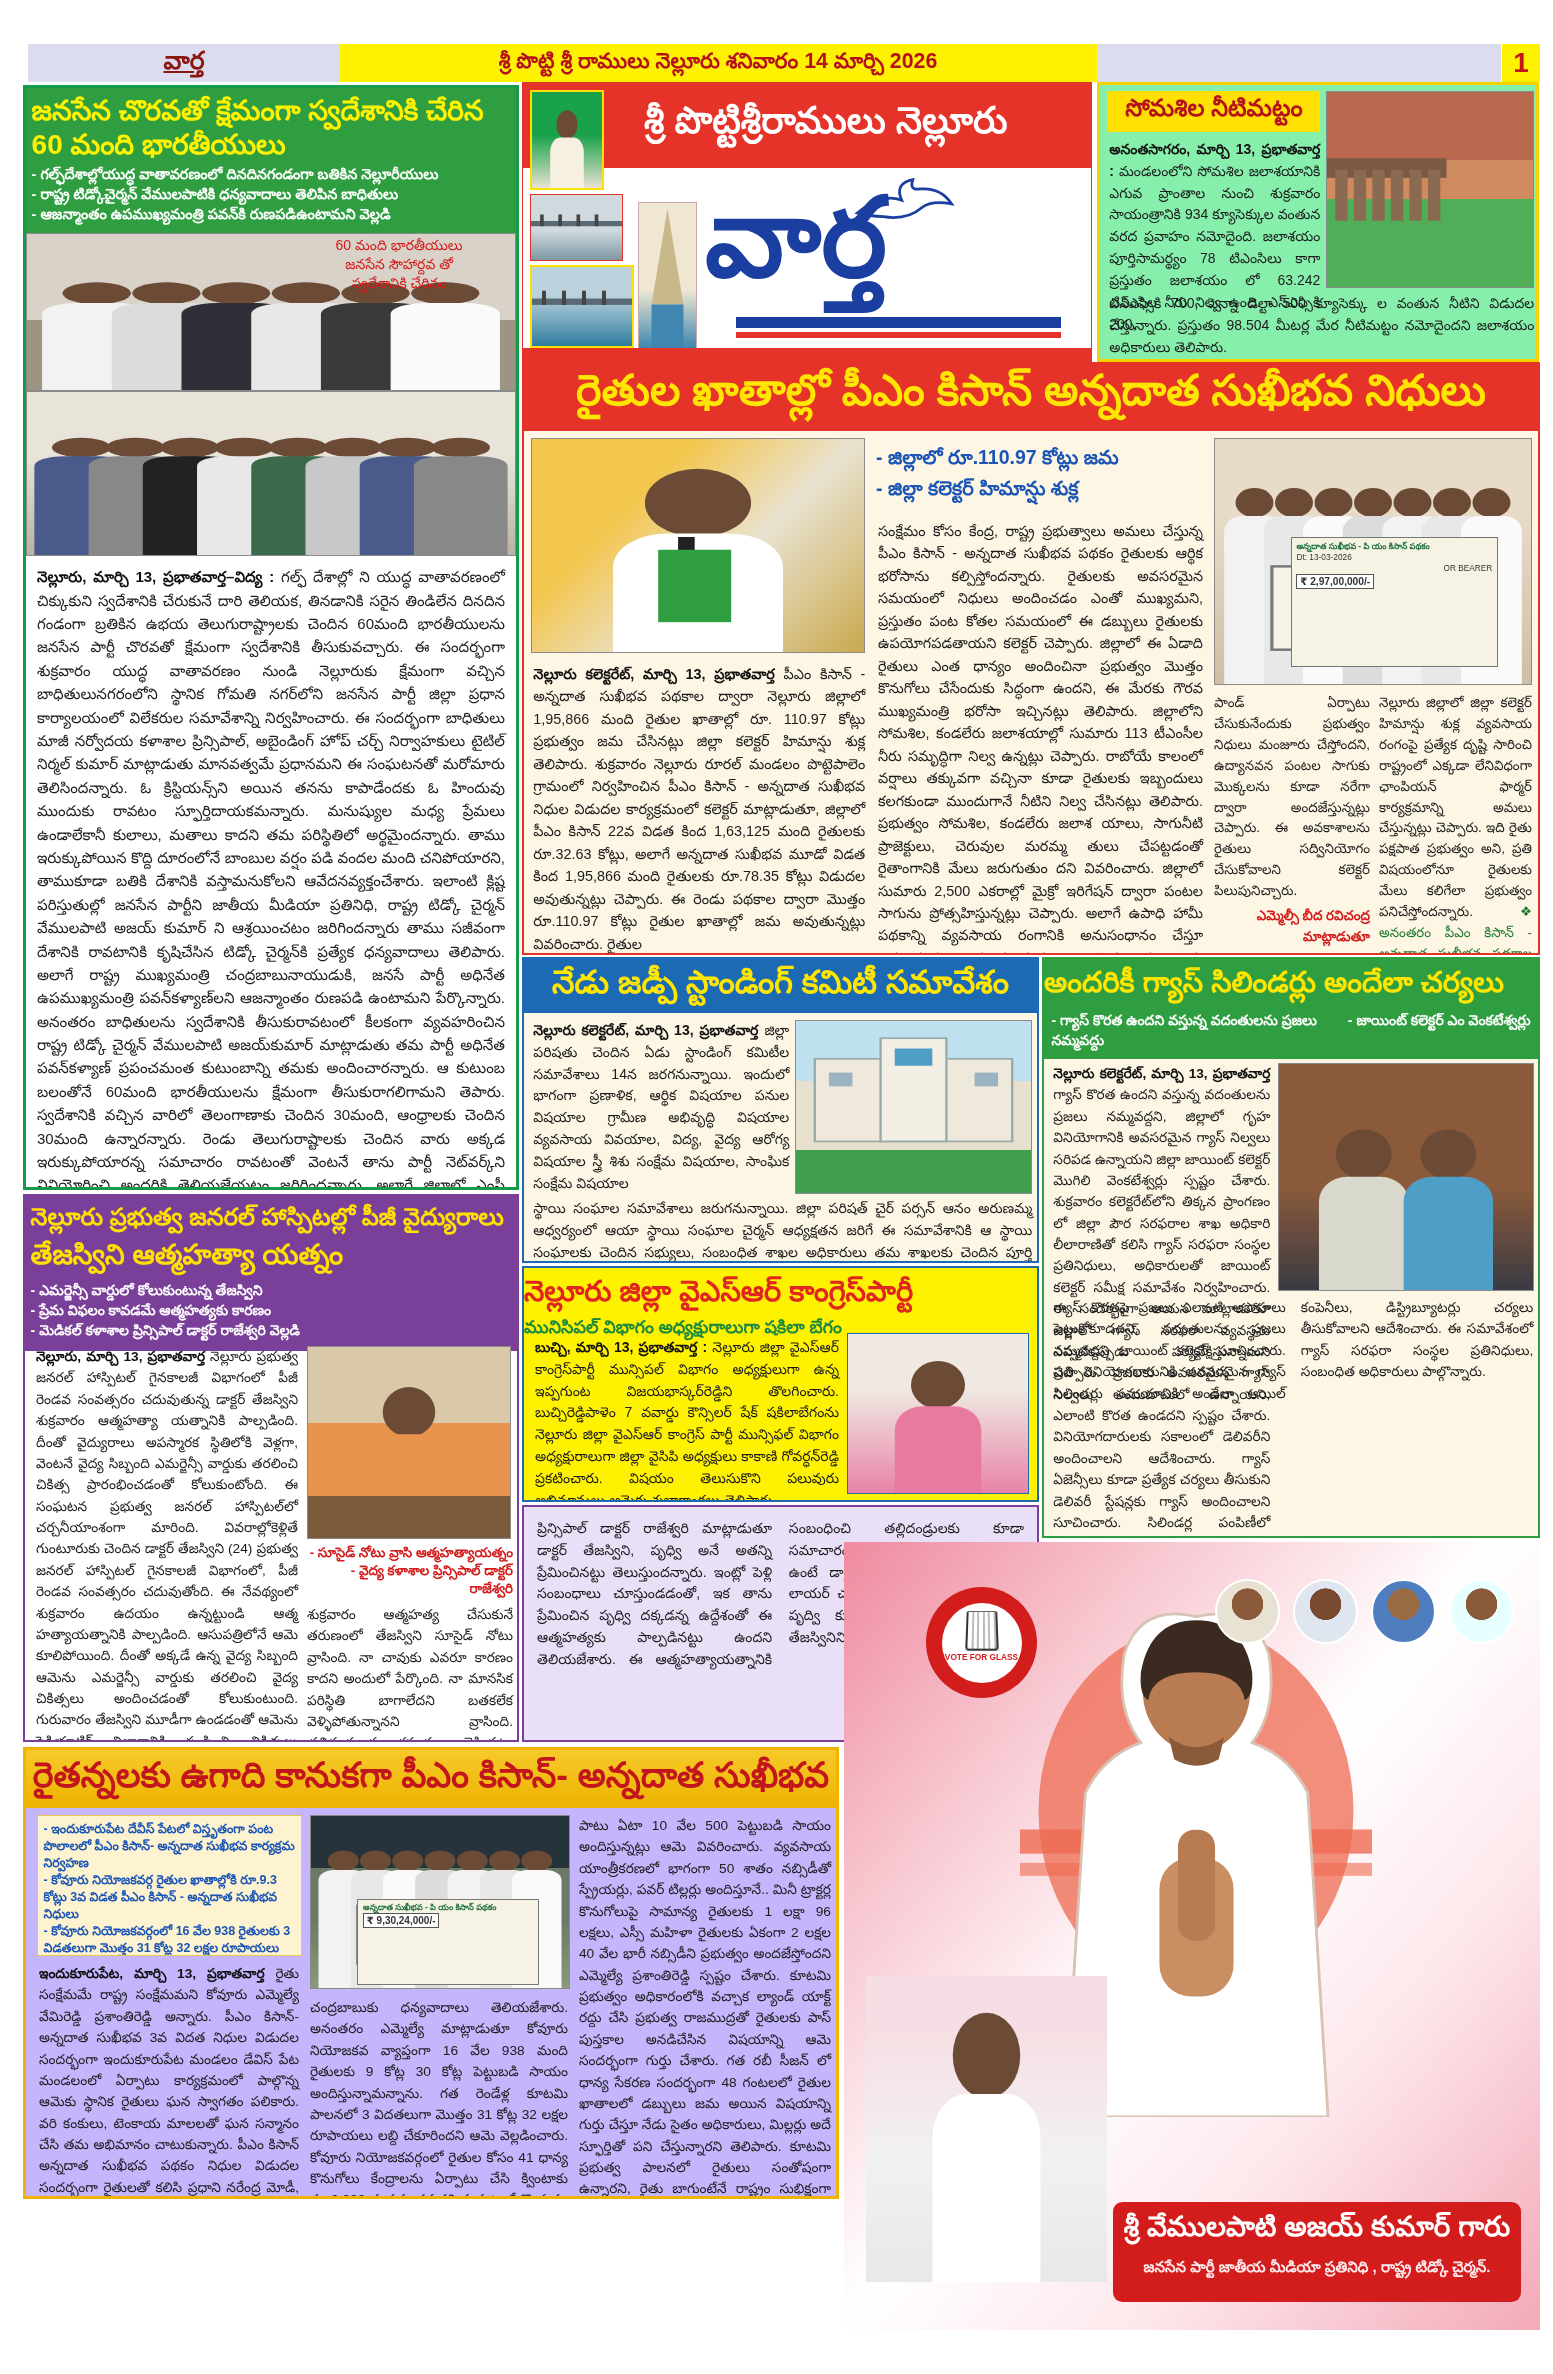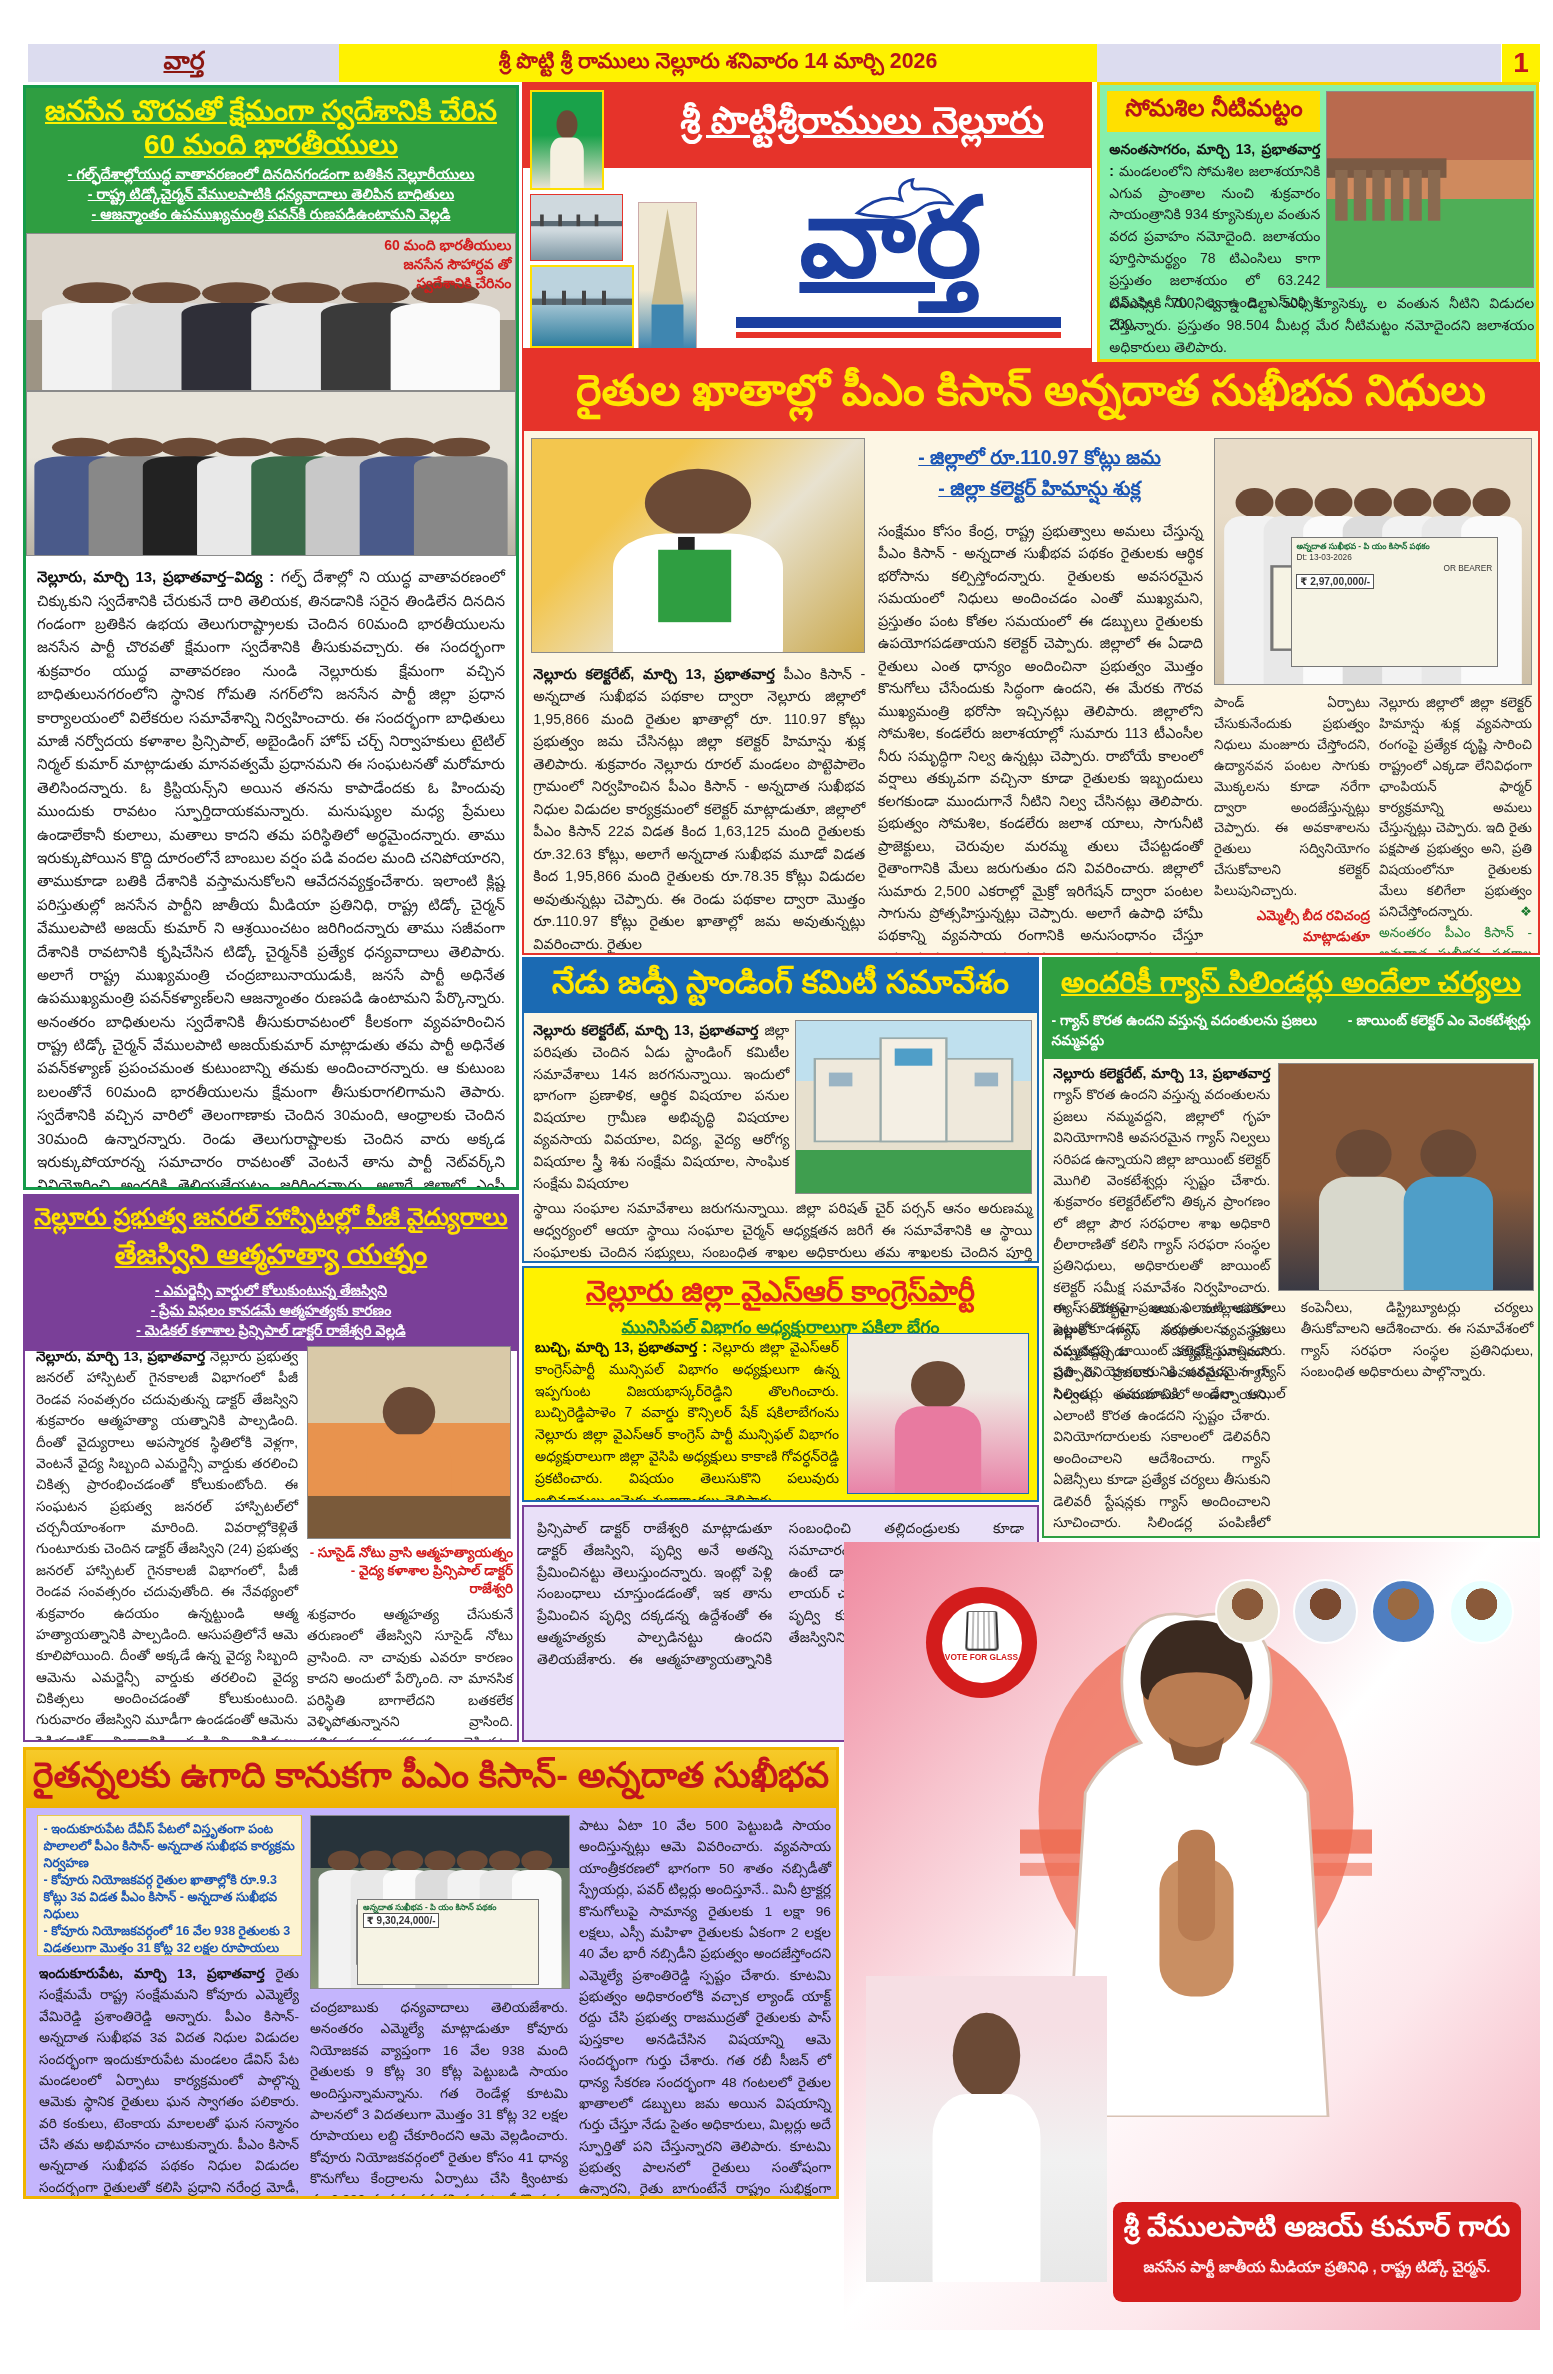--- a/index.html
+++ b/index.html
@@ -1,20 +1,20 @@
 <!DOCTYPE html>
 <html style="font-size:15px"><head>
 <meta charset="utf-8">
 <style>
   html,body{margin:0;padding:0;}
   body{width:1554px;height:2375px;position:relative;background:#ffffff;
        font-family:"Liberation Sans","DejaVu Sans",sans-serif;overflow:hidden;}
   .abs{position:absolute;}
   .box{position:absolute;box-sizing:border-box;overflow:hidden;}
-  .center{text-align:center;text-decoration:underline;}
+  .center{text-align:left;}
   .bodytxt{font-size:14.4px;line-height:1.56;color:#1c1c1c;text-align:justify;}
   .dl{font-weight:bold;color:#111;}
   .photo{position:relative;overflow:hidden;box-sizing:border-box;border:0.9px solid #8a8a8a;}
   .cap-red{color:#d31c1c;font-weight:bold;text-align:right;}
   .chq{position:absolute;background:#f6f3e4;border:0.9px solid #777;color:#333;
        font-size:8.3px;line-height:1.3;padding:2.8px 4.6px;overflow:hidden;}
   svg{display:block;}
 </style>
 </head>
 <body>
@@ -31,21 +31,21 @@
 </div>
 
 <div class="box" style="left:23px;top:85px;width:496px;height:1105px;border:3.7px solid #169b4a;background:#ffffff;">
   <div style="background:#2f9e41;padding:5.6px 5.6px 7.4px 5.6px;">
     <div class="center" style="color:#fff200;font-weight:bold;font-size:28px;line-height:1.22;">జనసేన చొరవతో క్షేమంగా స్వదేశానికి చేరిన 60 మంది భారతీయులు</div>
     <div class="center" style="color:#ffffff;font-weight:bold;font-size:14.4px;margin-top:3.7px;">- గల్ఫ్‌దేశాల్లోయుద్ధ వాతావరణంలో దినదినగండంగా బతికిన నెల్లూరీయులు</div>
     <div class="center" style="color:#ffffff;font-weight:bold;font-size:14.4px;">- రాష్ట్ర టిడ్కోచైర్మన్ వేములపాటికి ధన్యవాదాలు తెలిపిన బాధితులు</div>
     <div class="center" style="color:#ffffff;font-weight:bold;font-size:14.4px;">- ఆజన్మాంతం ఉపముఖ్యమంత్రి పవన్‌కి రుణపడిఉంటామని వెల్లడి</div>
   </div>
   <div class="photo" style="height:158px;background:linear-gradient(180deg,#d9d2c8 0 55%,#9d9484 55% 100%);">
-    <div class="abs" style="right: 3.7px; top: 1.9px; width: 46%; color: rgb(211, 28, 28); font-weight: bold; font-size: 14px; line-height: 1.35; text-align: right; z-index: 2;">
+    <div class="abs" style="right: 3.7px; top: 1.9px; width: 46%; color: rgb(211, 28, 28); font-weight: normal; font-size: 14px; line-height: 1.35; text-align: center; z-index: 2;">
       <div>60 మంది భారతీయులు</div>
       <div>జనసేన సౌహార్దవ తో</div>
       <div>స్వదేశానికి చేరినం</div>
     </div>
   <svg width="100%" height="100%" viewBox="0 0 100 100" preserveAspectRatio="none" style="position:absolute;left:0;top:0;">
         <circle cx="14.285714285714286" cy="38" r="7" fill="#6b4a36"></circle>
         <rect x="3.0857142857142854" y="44.3" width="22.400000000000002" height="62" rx="7" fill="#f2f2f2"></rect>
         <circle cx="28.571428571428573" cy="38" r="7" fill="#6b4a36"></circle>
         <rect x="17.371428571428574" y="44.3" width="22.400000000000002" height="62" rx="7" fill="#dcdcdc"></rect>
         <circle cx="42.85714285714286" cy="38" r="7" fill="#6b4a36"></circle>

